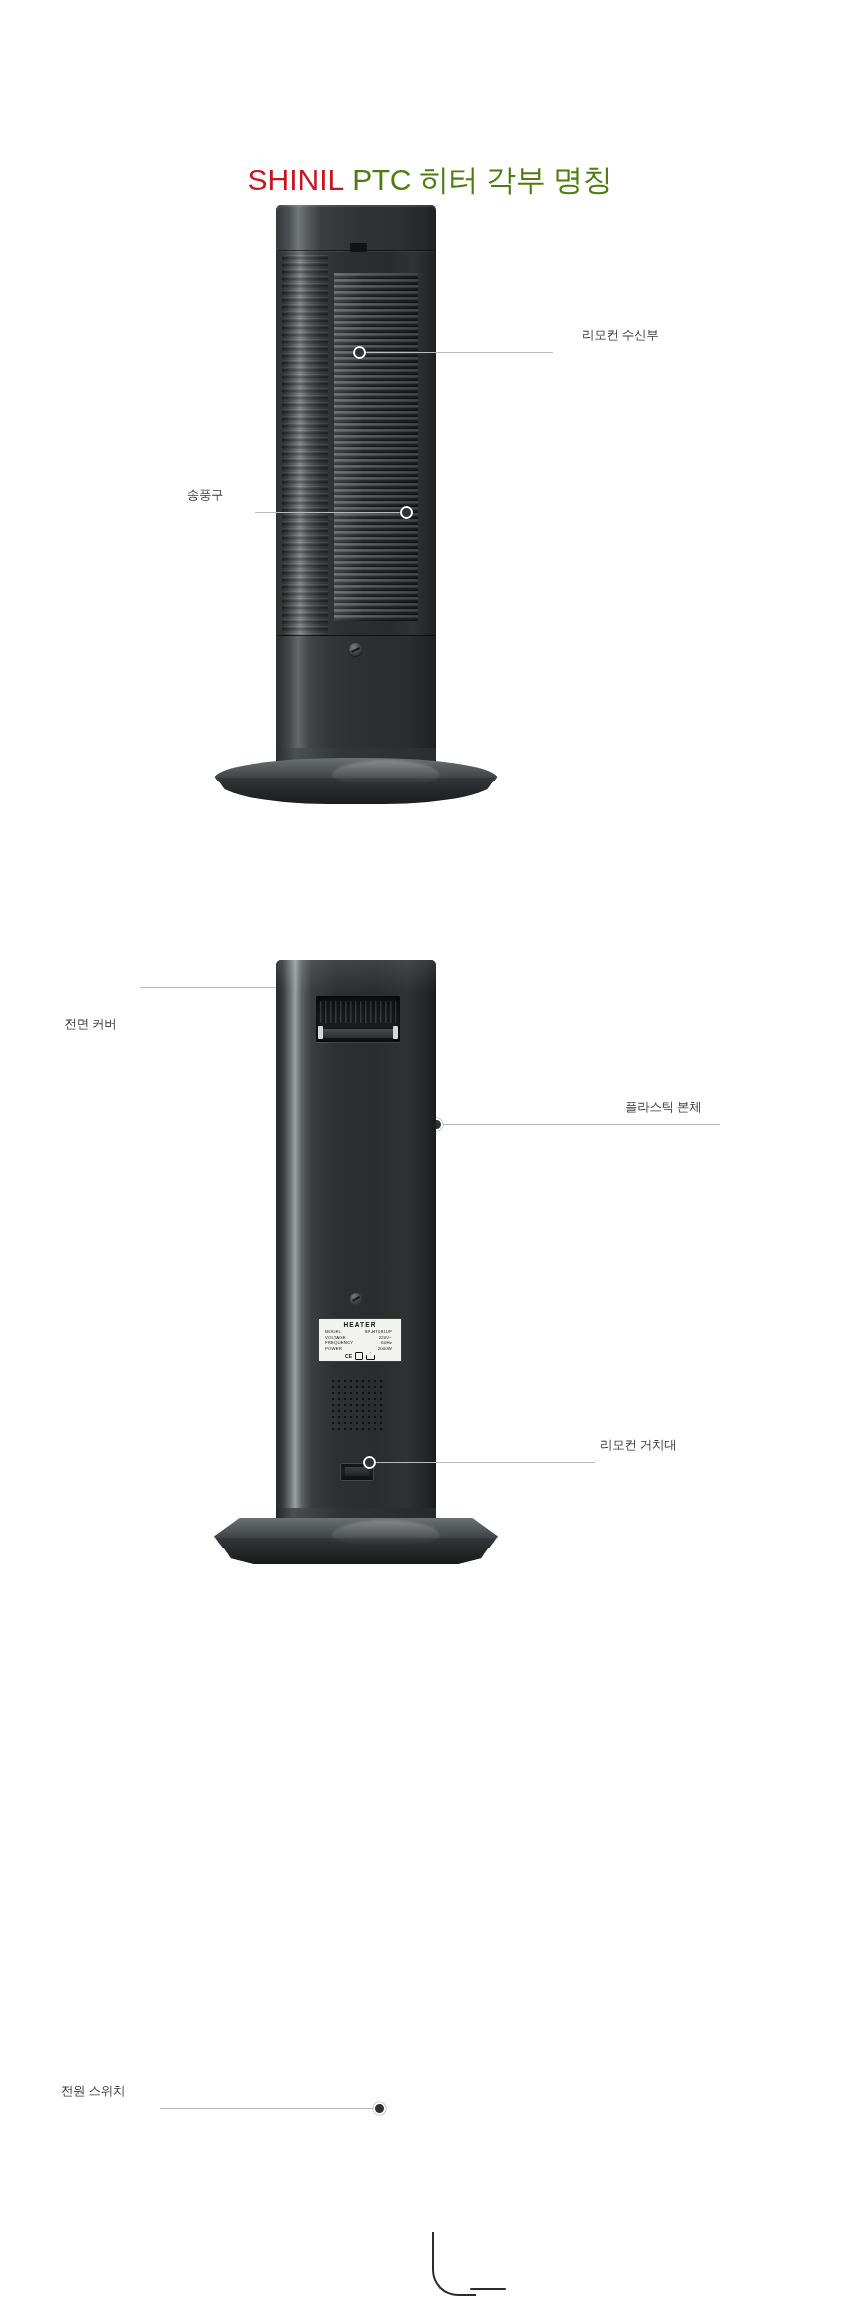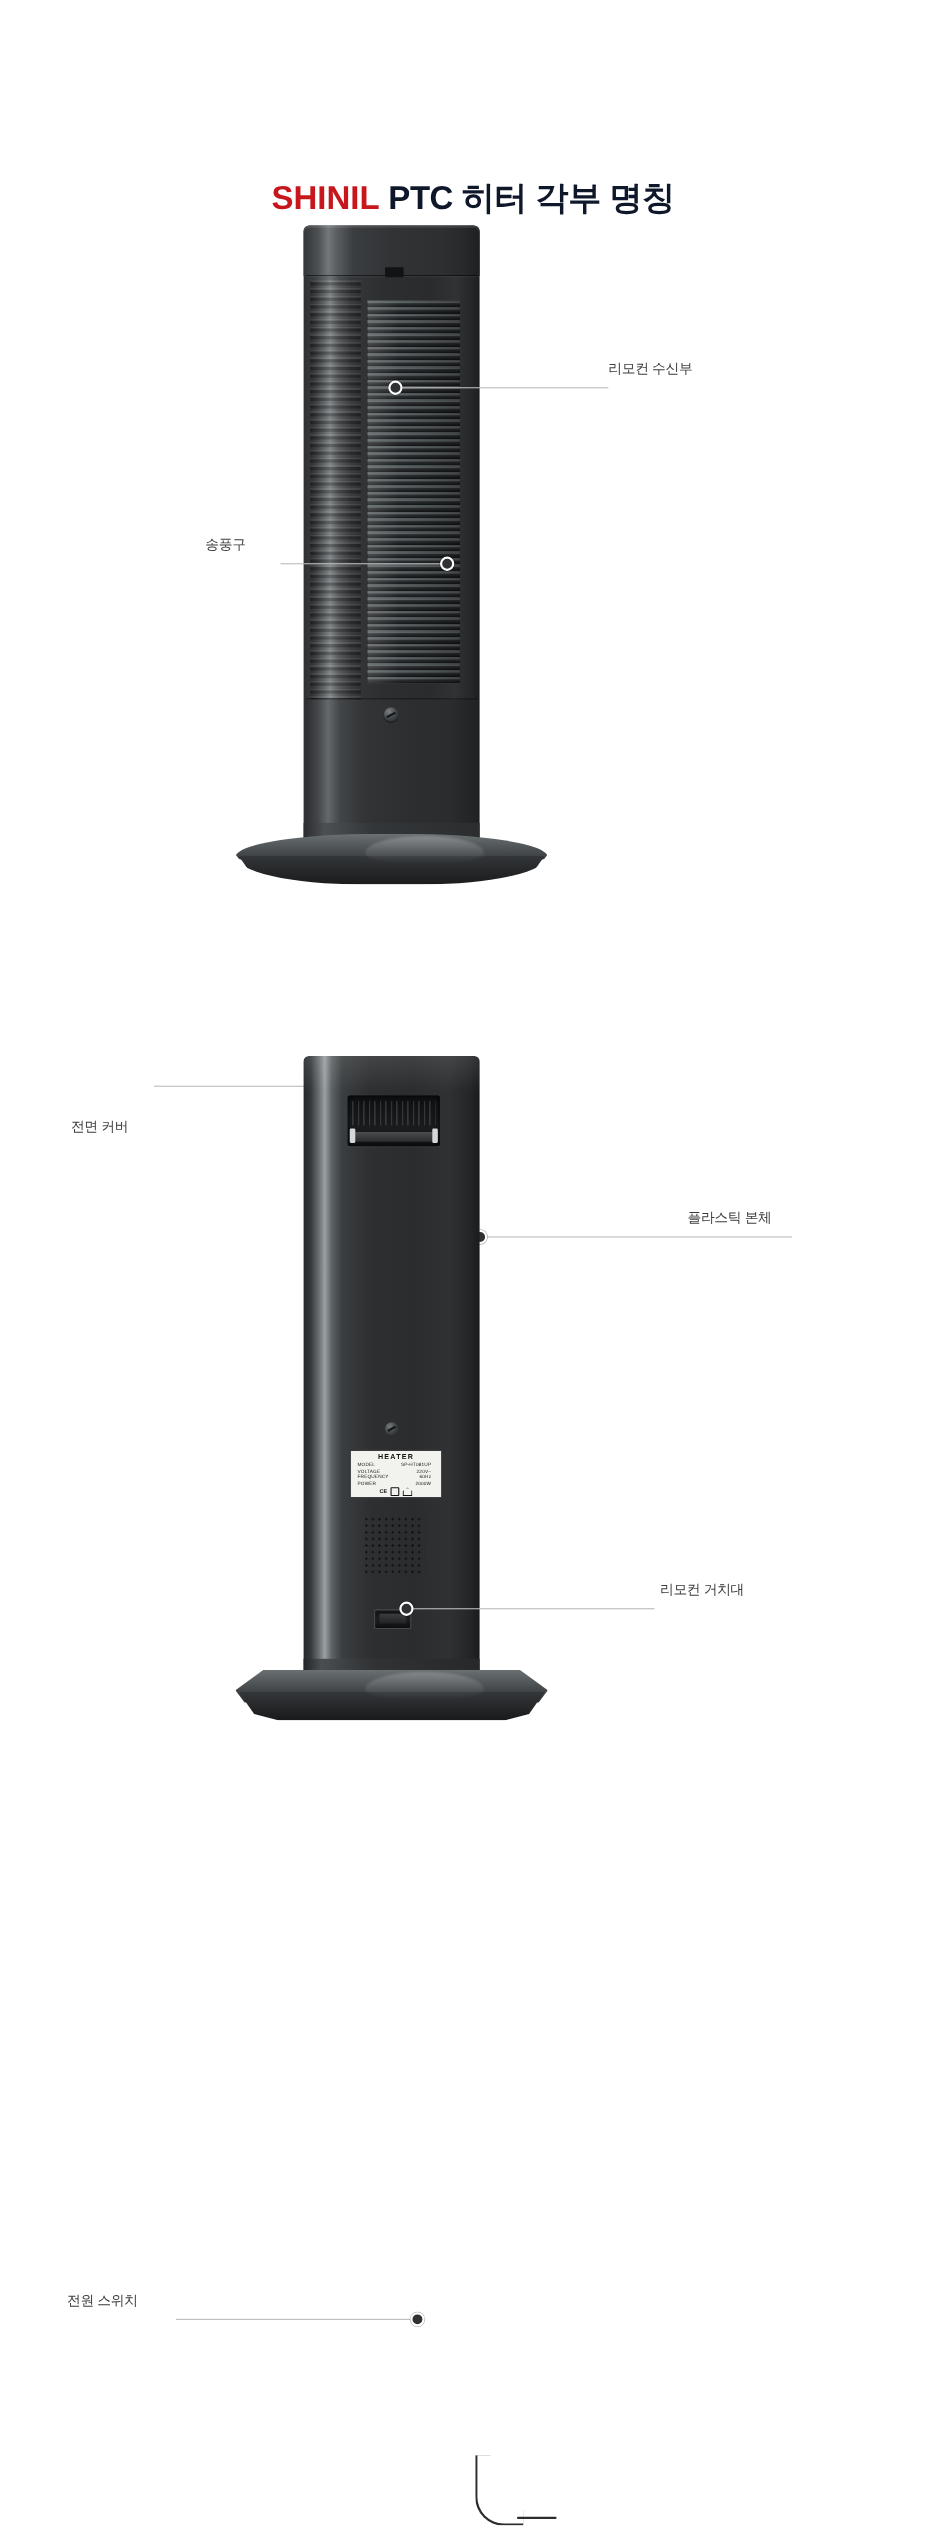--- a/index.html
+++ b/index.html
@@ -12,22 +12,22 @@
   }
   .page{position:absolute; inset:0;}
 
   
   .title{
     position:absolute; left:0; right:0; top:160px;
     text-align:center;
     font-size:30px; font-weight:700; letter-spacing:-0.4px;
     white-space:nowrap;
   }
-  .title .brand{ color:#c8161d; font-weight:700; letter-spacing:0px; }
-  .title .rest{ color:#0f172a; font-weight:700; }
+  .title .brand{ color:#c8161d; font-weight:400; letter-spacing:0px; }
+  .title .rest{ color:#4d7c0f; font-weight:400; }
 
   
   .callout{ position:absolute; font-size:12.5px; color:#3a3a3a; letter-spacing:-0.3px; white-space:nowrap; }
   .callout.r{ text-align:left; }
   .callout.l{ text-align:center; }
   .lead{ position:absolute; height:1px; background:#b9bcbe; }
   .marker{
     position:absolute; width:13px; height:13px; border-radius:50%;
     background:#2f3133; border:2.5px solid #ffffff; box-sizing:border-box;
     box-shadow:0 0 0 0.5px rgba(0,0,0,.35);
@@ -287,21 +287,21 @@
     <div class="u1-basewrap">
       <div class="u1-neck"></div>
       <div class="u1-base-top"></div>
       <div class="u1-base-bot"></div>
       <div class="u1-base-hl"></div>
     </div>
   </div>
 
   <div class="lead" style="left:360px; top:352px; width:193px;"></div>
   <div class="marker" style="left:353px; top:346px;"></div>
-  <div class="callout r" style="left:553px; top:327px;">리모컨 수신부</div>
+  <div class="callout r" style="left:582px; top:327px;">리모컨 수신부</div>
 
   <div class="lead" style="left:255px; top:512px; width:152px;"></div>
   <div class="marker" style="left:400px; top:506px;"></div>
   <div class="callout l" style="left:160px; top:487px; width:90px;">송풍구</div>
 
   <div class="lead" style="left:140px; top:987px; width:196px;"></div>
   <div class="marker" style="left:330px; top:981px;"></div>
   <div class="callout l" style="left:48px; top:1016px; width:85px;">전면 커버</div>
 
   <div class="lead" style="left:437px; top:1124px; width:283px;"></div>

